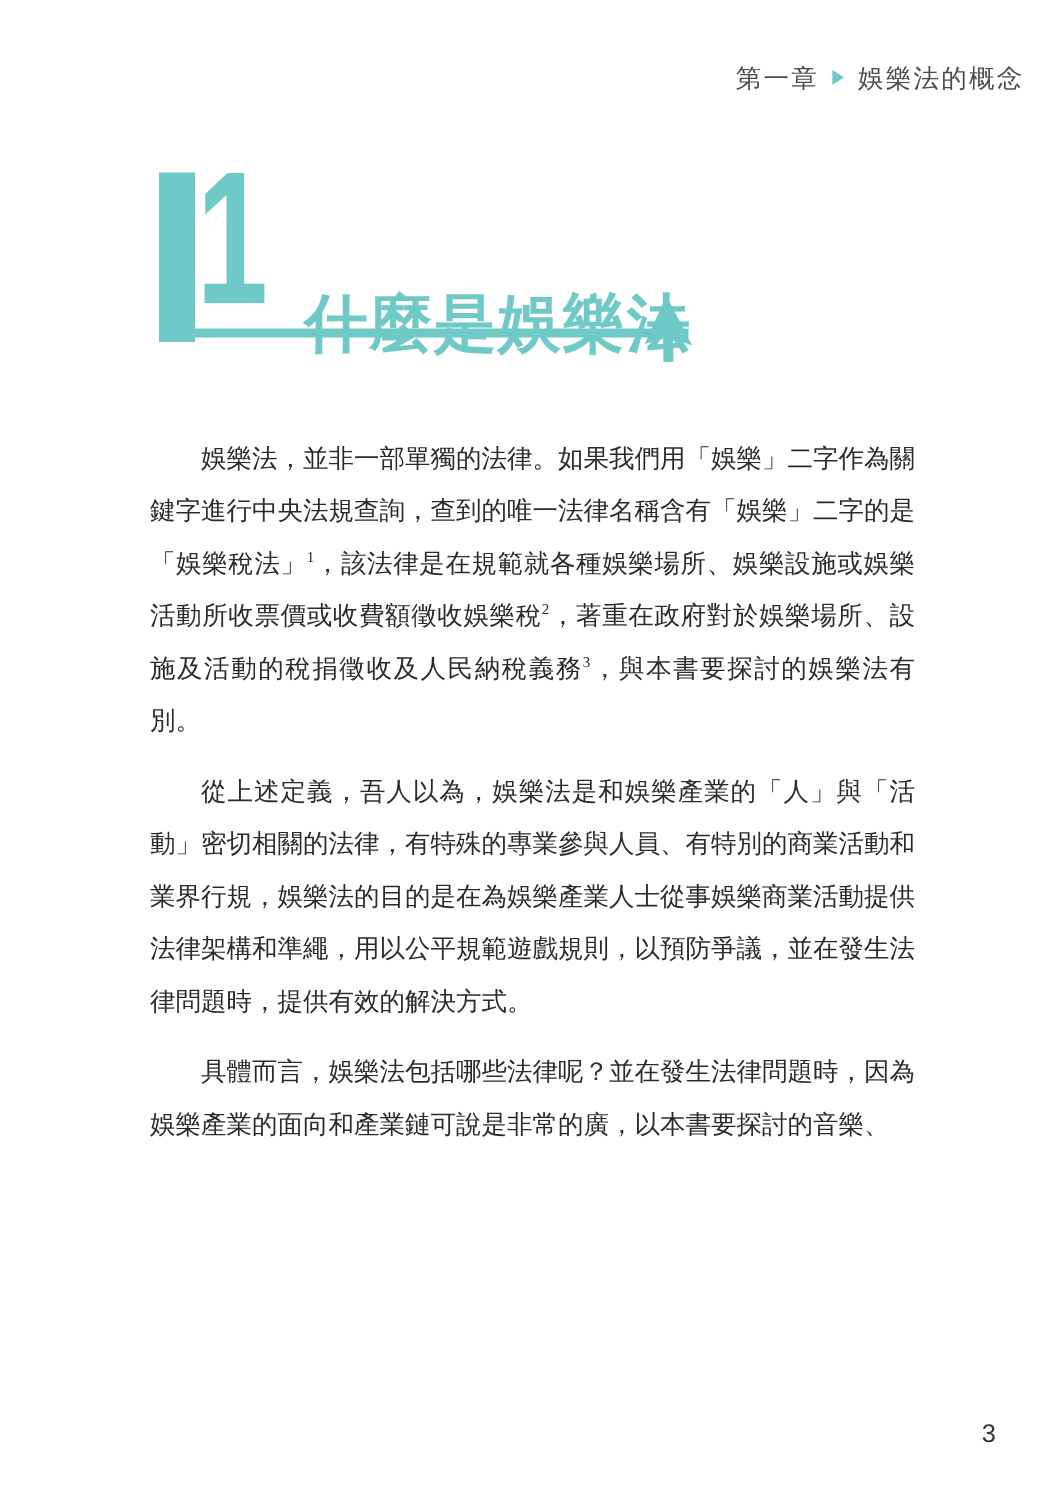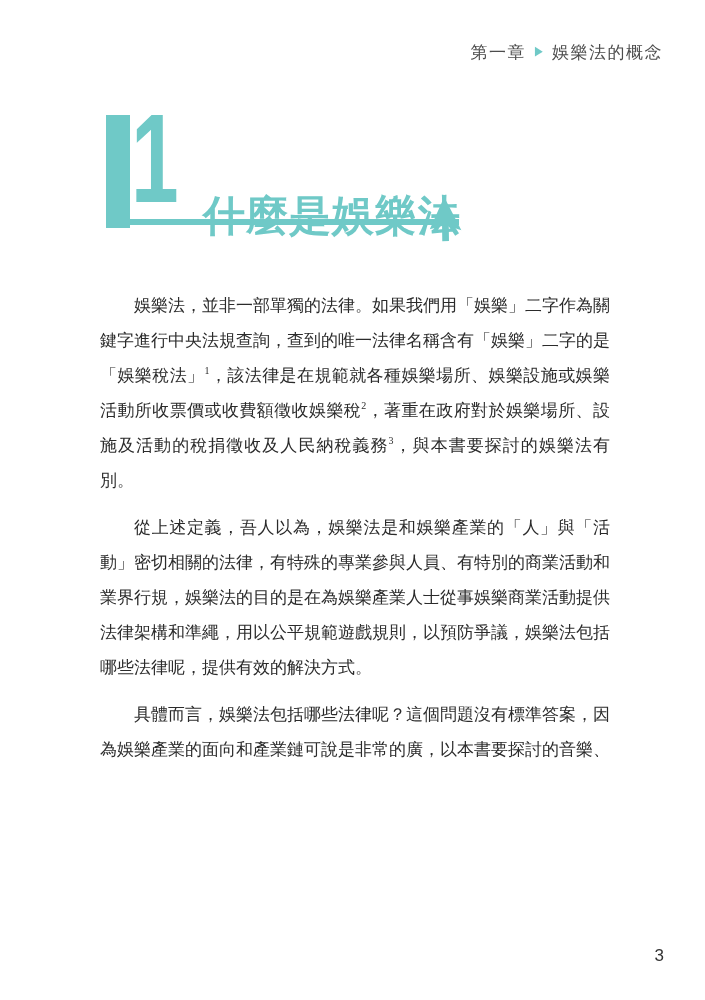--- a/index.html
+++ b/index.html
@@ -10,21 +10,21 @@
   html,body{margin:0;padding:0;background:#ffffff;}
   .page{
     position:relative;
     width:705px;height:1000px;
     background:#ffffff;
     overflow:hidden;
     font-family:"Liberation Serif","DejaVu Serif",serif;
   }
   
   .running-header{
-    position:absolute;top:41px;right:42px;
+    position:absolute;top:41px;right:22px;
     font-family:Liberation Serif, serif;
     font-size:17px;letter-spacing:1.5px;
     color:var(--header-text);
     white-space:nowrap;
   }
   .running-header .arrow{
     color:var(--accent);
     font-size:12px;
     margin:0 7px;
     position:relative;top:-2px;
@@ -101,19 +101,19 @@
   <div class="chapter-bar"></div>
   <div class="chapter-number">1</div>
   <h1 class="chapter-title">什麼是娛樂法</h1>
   <div class="heading-rule"></div>
   <svg class="cursor-icon" viewBox="0 0 21 24" aria-hidden="true">
     <path d="M1 0 L1 17 L5.7 13.1 L8.8 19.8 L11.7 18.4 L8.7 11.9 L15 11.2 Z" transform="rotate(24 1 0)"></path>
   </svg>
 
   <main class="body-text">
       <p>娛樂法，並非一部單獨的法律。如果我們用「娛樂」二字作為關鍵字進行中央法規查詢，查到的唯一法律名稱含有「娛樂」二字的是「娛樂稅法」<sup>1</sup>，該法律是在規範就各種娛樂場所、娛樂設施或娛樂活動所收票價或收費額徵收娛樂稅<sup>2</sup>，著重在政府對於娛樂場所、設施及活動的稅捐徵收及人民納稅義務<sup>3</sup>，與本書要探討的娛樂法有別。</p>
-      <p>從上述定義，吾人以為，娛樂法是和娛樂產業的「人」與「活動」密切相關的法律，有特殊的專業參與人員、有特別的商業活動和業界行規，娛樂法的目的是在為娛樂產業人士從事娛樂商業活動提供法律架構和準繩，用以公平規範遊戲規則，以預防爭議，娛樂法包括哪些法律呢，提供有效的解決方式。</p>
-      <p>具體而言，娛樂法包括哪些法律呢？這個問題沒有標準答案，因為娛樂產業的面向和產業鏈可說是非常的廣，以本書要探討的音樂、</p>
+      <p>從上述定義，吾人以為，娛樂法是和娛樂產業的「人」與「活動」密切相關的法律，有特殊的專業參與人員、有特別的商業活動和業界行規，娛樂法的目的是在為娛樂產業人士從事娛樂商業活動提供法律架構和準繩，用以公平規範遊戲規則，以預防爭議，並在發生法律問題時，提供有效的解決方式。</p>
+      <p>具體而言，娛樂法包括哪些法律呢？並在發生法律問題時，因為娛樂產業的面向和產業鏈可說是非常的廣，以本書要探討的音樂、</p>
     </main>
 
   <div class="page-number">3</div>
 
 </div>
 
 </body></html>

